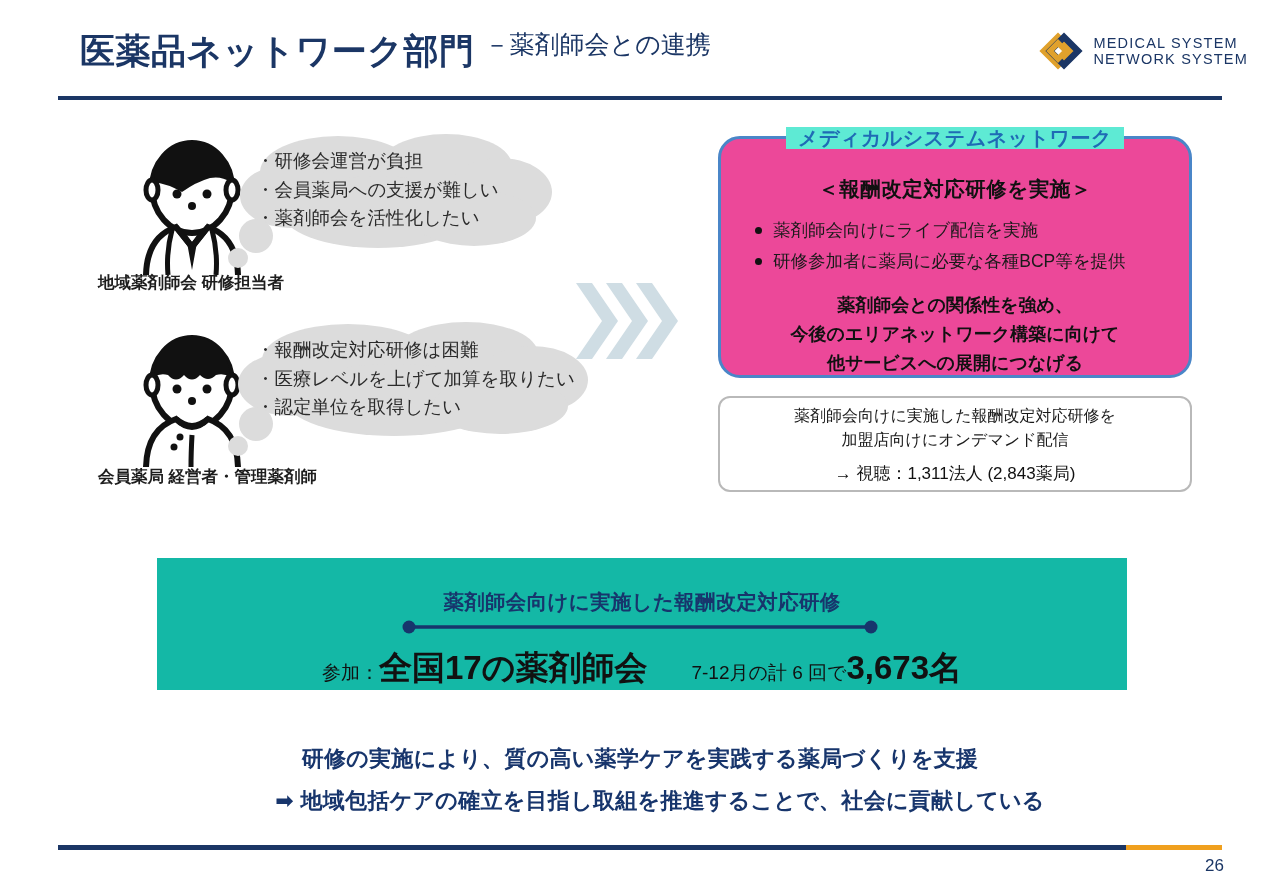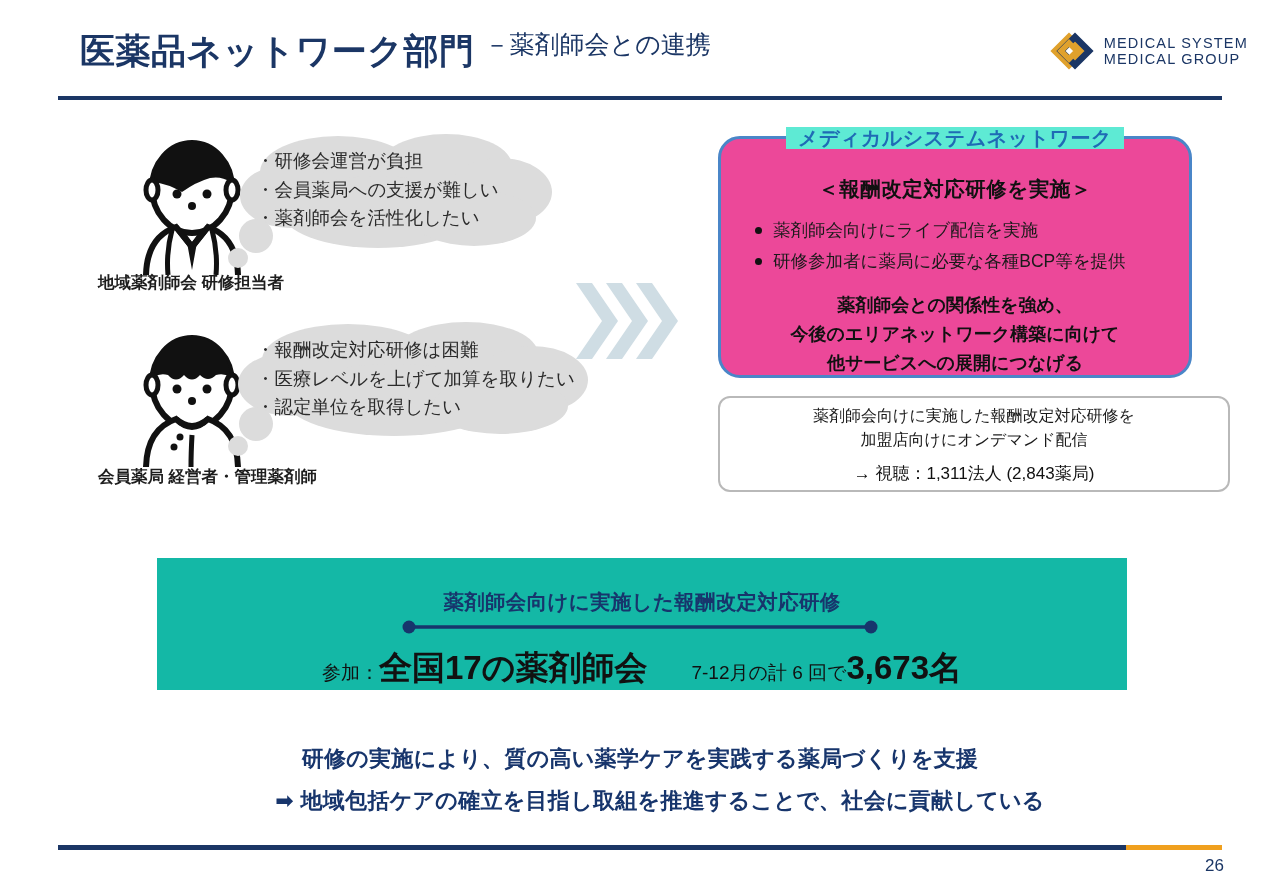--- a/index.html
+++ b/index.html
@@ -74,21 +74,21 @@
     display: inline-block; width: 7px; height: 7px; border-radius: 50%;
     background: #111; margin: 12px 11px 0 0; flex: none;
   }
   .bb-foot {
     position: absolute; left: 0; top: 152px; width: 100%; text-align: center;
     font-size: 18px; font-weight: 700; color: #111; line-height: 1.62;
   }
 
   
   .gray-box {
-    position: absolute; left: 718px; top: 396px; width: 512px; height: 96px;
+    position: absolute; left: 718px; top: 396px; width: 474px; height: 96px;
     border: 2px solid #b9b9b9; border-radius: 12px; background: #fff;
     display: flex; flex-direction: column; align-items: center; justify-content: center;
   }
   .gb-l1 { font-size: 16px; color: #1a1a1a; line-height: 1.5; text-align: center; }
   .gb-l2 { font-size: 17px; color: #111; margin-top: 10px; }
 
   
   .banner {
     position: absolute; left: 157px; top: 558px; width: 970px; height: 132px;
     background: #14b8a6;
@@ -142,21 +142,21 @@
   <div class="logo">
     <div class="logo-mark">
       <svg width="46" height="46" viewBox="0 0 46 46">
         <path d="M6 23 L20 9 L34 23 L20 37 Z" fill="none" stroke="#e0a12c" stroke-width="6.5"></path>
         <path d="M12 23 L26 9 L40 23 L26 37 Z" fill="none" stroke="#1b3665" stroke-width="6.5"></path>
         <path d="M12 23 L20 15 L28 23 L20 31 Z" fill="none" stroke="#e0a12c" stroke-width="5.5"></path>
       </svg>
     </div>
     <div class="logo-text">
       <div class="l1">MEDICAL SYSTEM</div>
-      <div class="l2">MEDICAL GROUP</div>
+      <div class="l2">NETWORK SYSTEM</div>
     </div>
   </div>
 
   <div class="persona" style="left:132px; top:130px;">
     <svg width="124" height="145" viewBox="0 0 124 145">
 
       <ellipse cx="60" cy="58" rx="40" ry="45" fill="#fff" stroke="#111" stroke-width="6"></ellipse>
 
       <path d="M22 52 a38 40 0 0 1 76 0 q-8 -6 -20 -4 q-14 4 -28 14 q-14 -8 -28 -10 Z" fill="#111"></path>
 

